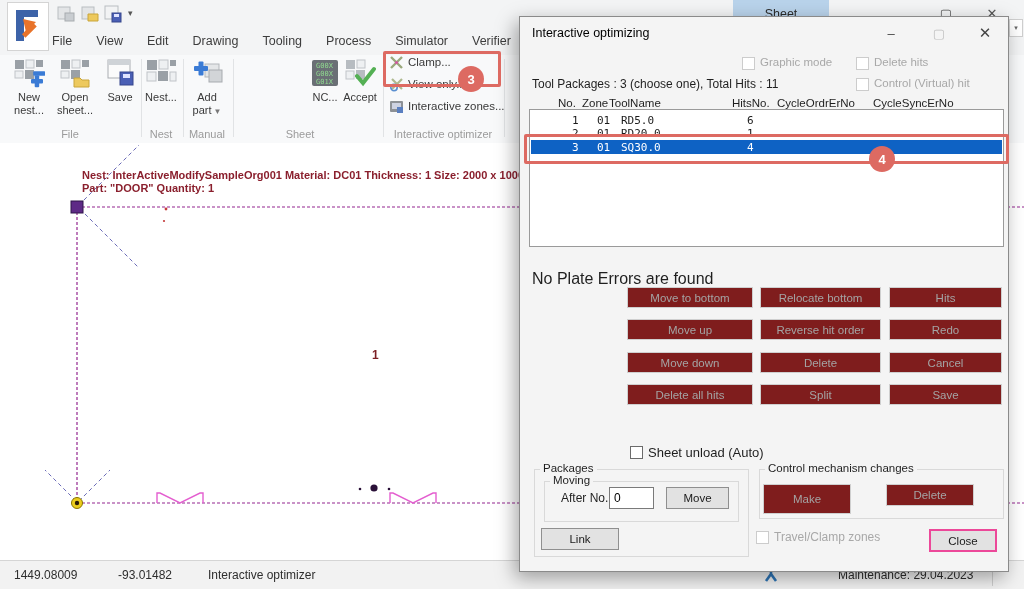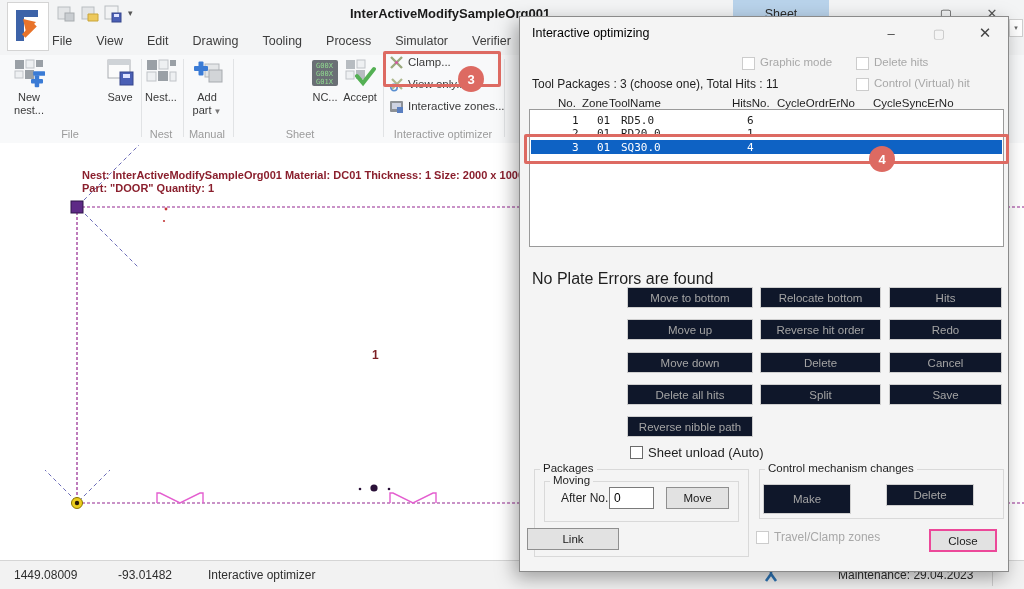--- a/index.html
+++ b/index.html
@@ -49,21 +49,21 @@
   .cb-label{position:absolute;white-space:nowrap;}
   .gray{color:#a8a8a8;}
   .hdr{position:absolute;top:80px;font-size:11.5px;color:#1f1f1f;white-space:nowrap;}
   #listbox{position:absolute;left:9px;top:92px;width:475px;height:138px;background:#fff;border:1px solid #9a9a9a;
            box-sizing:border-box;font-family:"DejaVu Sans Mono",monospace;font-size:11px;color:#1a1a1a;}
   .lrow{position:absolute;left:1px;width:471px;height:14px;}
   .lrow span{position:absolute;top:1px;}
   .c-no{left:41px;} .c-zone{left:66px;} .c-tool{left:90px;} .c-hits{left:216px;}
   .lrow.selected{background:#0e62c4;color:#fff;}
   .dlg-btn{position:absolute;height:21px;display:flex;align-items:center;justify-content:center;
-           background:#0f172a;border:1px solid #cfcfcf;color:#a4a4a4;font-size:11.5px;box-sizing:border-box;}
+           background:#7f1d1d;border:1px solid #cfcfcf;color:#a4a4a4;font-size:11.5px;box-sizing:border-box;}
   .dlg-btn.enabled{background:#e2e2e2;border:1px solid #8f8f8f;color:#1a1a1a;}
   .groupbox{position:absolute;border:1px solid #d9d9d9;box-sizing:border-box;}
   .groupbox-label{position:absolute;background:#f4f4f4;padding:0 3px;white-space:nowrap;}
   #after-no-input{position:absolute;left:89px;top:470px;width:45px;height:22px;border:1px solid #7a7a7a;
                   background:#fff;font-size:12px;padding:0 0 0 4px;box-sizing:border-box;font-family:"Liberation Sans",sans-serif;}
   #close-btn{border:2px solid #ec4899;}
   
   .anno-box{position:absolute;border:3px solid #dd6a62;border-radius:2px;z-index:30;pointer-events:none;}
   .anno-badge{position:absolute;width:26px;height:26px;border-radius:50%;background:#dd6a62;color:#fff;
               display:flex;align-items:center;justify-content:center;font-size:13px;font-weight:bold;z-index:31;}
@@ -92,21 +92,20 @@
       <rect x="2" y="2" width="12" height="12" fill="#e3e5e7" stroke="#b9bdc1"></rect>
       <path d="M8 9 h10 v7 h-10 z" fill="#edc95d" stroke="#c9a53a"></path>
     </svg>
     <svg class="qat-icon" style="left:103px" width="20" height="18" viewBox="0 0 20 18">
       <rect x="2" y="1" width="13" height="13" fill="#f2f3f4" stroke="#b9bdc1"></rect>
       <rect x="9" y="8" width="9" height="9" fill="#4a5fb5" stroke="#36468c"></rect>
       <rect x="11" y="9" width="5" height="3" fill="#dfe3ff"></rect>
     </svg>
     <div id="qat-caret">▾</div>
 
-    <div id="main-title">InterActiveModifySampleOrg001</div>
     <div id="sheet-tab">Sheet</div>
 
     <div class="winctl" style="left:930px">▢</div>
     <div class="winctl" style="left:976px">✕</div>
   </div>
 
   <div id="menubar">
     <span>File</span>
     <span>View</span>
     <span>Edit</span>
@@ -128,20 +127,32 @@
           <rect x="2" y="13" width="8" height="7" fill="#eef0f2" stroke="#c0c4c8"></rect>
         <rect x="12" y="12" width="9" height="9" fill="#9aa0a6"></rect>
         <g>
             <rect x="18" y="21" width="12" height="4.5" rx="1" fill="#3a7bd5" transform="translate(2.2,-7.8) rotate(0)"></rect>
            <rect x="21.7" y="17.2" width="4.5" height="12" rx="1" fill="#3a7bd5"></rect>
            <rect x="18" y="21" width="12" height="4.5" rx="1" fill="#3a7bd5"></rect>
           </g>
       </svg>
       <div class="blabel">New
 nest...</div>
+    </div>
+    <div class="bigbtn" style="left:52px">
+      <svg width="32" height="30" viewBox="0 0 32 30">
+        <rect x="2" y="2" width="9" height="9" fill="#9aa0a6"></rect>
+          <rect x="13" y="2" width="8" height="8" fill="#eef0f2" stroke="#c0c4c8"></rect>
+        <rect x="23" y="2" width="7" height="7" fill="#9aa0a6"></rect>
+          <rect x="2" y="13" width="8" height="7" fill="#eef0f2" stroke="#c0c4c8"></rect>
+        <rect x="12" y="12" width="9" height="9" fill="#9aa0a6"></rect>
+        <path d="M15 20 h6 l2 2 h7 v7 h-15 z" fill="#edc95d" stroke="#c9a53a"></path>
+      </svg>
+      <div class="blabel">Open
+sheet...</div>
     </div>
     <div class="bigbtn" style="left:97px">
       <svg width="32" height="30" viewBox="0 0 32 30">
         <rect x="4" y="2" width="22" height="18" fill="#fbfbfb" stroke="#a9adb1"></rect>
         <rect x="4" y="2" width="22" height="5" fill="#cfd3d7"></rect>
         <rect x="16" y="14" width="13" height="13" fill="#4a5fb5" stroke="#36468c"></rect>
         <rect x="19" y="16" width="7" height="4" fill="#dfe3ff"></rect>
       </svg>
       <div class="blabel">Save</div>
     </div>
@@ -325,33 +336,32 @@
     <div class="dlg-btn" style="left:369px;top:270px;width:113px">Hits</div>
     <div class="dlg-btn" style="left:107px;top:302px;width:126px">Move up</div>
     <div class="dlg-btn" style="left:240px;top:302px;width:121px">Reverse hit order</div>
     <div class="dlg-btn" style="left:369px;top:302px;width:113px">Redo</div>
     <div class="dlg-btn" style="left:107px;top:335px;width:126px">Move down</div>
     <div class="dlg-btn" style="left:240px;top:335px;width:121px">Delete</div>
     <div class="dlg-btn" style="left:369px;top:335px;width:113px">Cancel</div>
     <div class="dlg-btn" style="left:107px;top:367px;width:126px">Delete all hits</div>
     <div class="dlg-btn" style="left:240px;top:367px;width:121px">Split</div>
     <div class="dlg-btn" style="left:369px;top:367px;width:113px">Save</div>
-    <div class="dlg-btn" style="left:107px;top:399px;width:126px">Reverse nibble path</div>
 
     <div class="cb" style="left:110px;top:429px;border-color:#6b6b6b"></div>
     <div class="cb-label" style="left:128px;top:428px;font-size:13px">Sheet unload (Auto)</div>
 
     <div class="groupbox" style="left:14px;top:452px;width:215px;height:88px"></div>
     <div class="groupbox-label" style="left:20px;top:445px">Packages</div>
     <div class="groupbox" style="left:24px;top:464px;width:195px;height:41px"></div>
     <div class="groupbox-label" style="left:30px;top:457px">Moving</div>
     <div class="abs" style="left:41px;top:474px;font-size:12px">After No.</div>
     <input id="after-no-input" value="0" style="">
     <div class="dlg-btn enabled" style="left:146px;top:470px;width:63px;height:22px">Move</div>
-    <div class="dlg-btn enabled" style="left:7px;top:511px;width:92px;height:22px">Link</div>
+    <div class="dlg-btn enabled" style="left:21px;top:511px;width:78px;height:22px">Link</div>
 
     <div class="groupbox" style="left:239px;top:452px;width:245px;height:50px"></div>
     <div class="groupbox-label" style="left:245px;top:445px">Control mechanism changes</div>
     <div class="dlg-btn" style="left:243px;top:467px;width:88px;height:30px">Make</div>
     <div class="dlg-btn" style="left:366px;top:467px;width:88px;height:22px">Delete</div>
 
     <div class="cb" style="left:236px;top:514px;border-color:#cccccc"></div>
     <div class="cb-label gray" style="left:254px;top:513px;font-size:12px">Travel/Clamp zones</div>
     <div class="dlg-btn enabled" id="close-btn" style="left:409px;top:512px;width:68px;height:23px">Close</div>
   </div>

